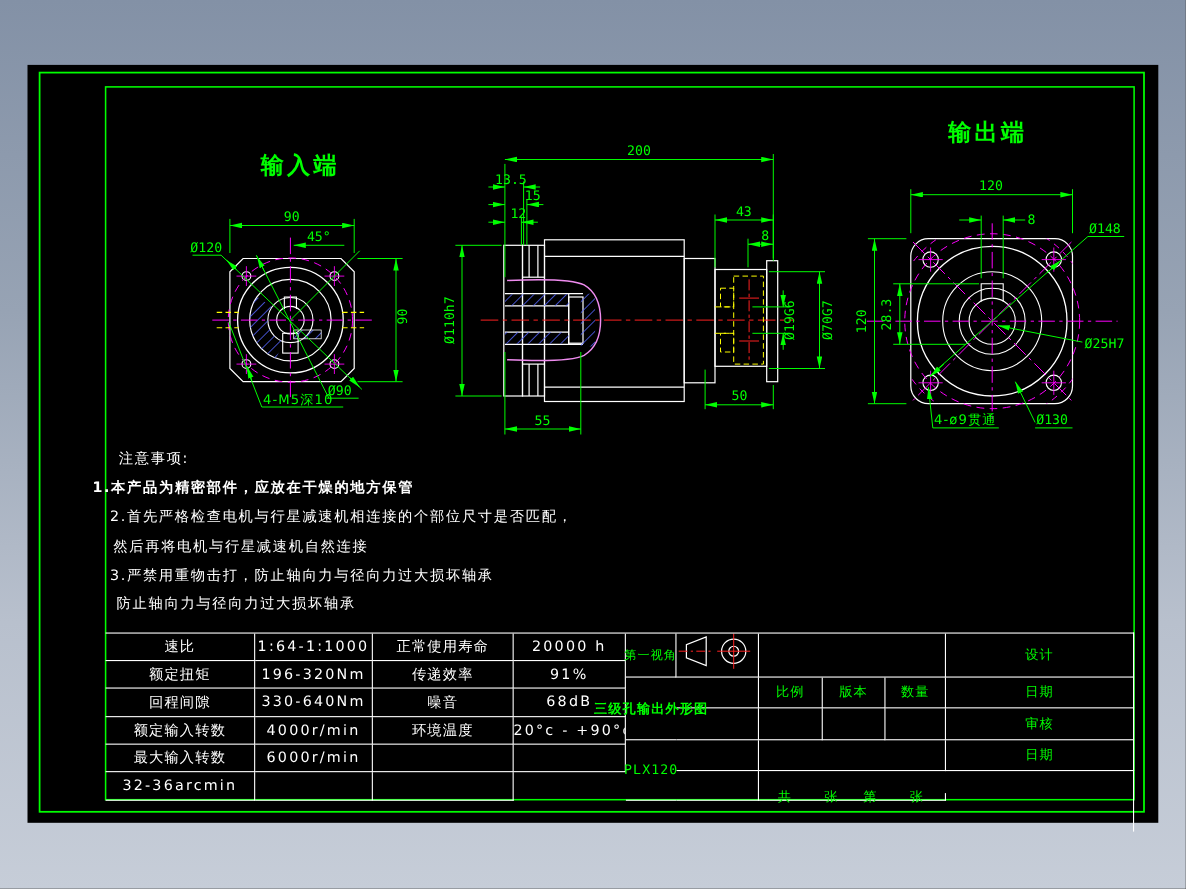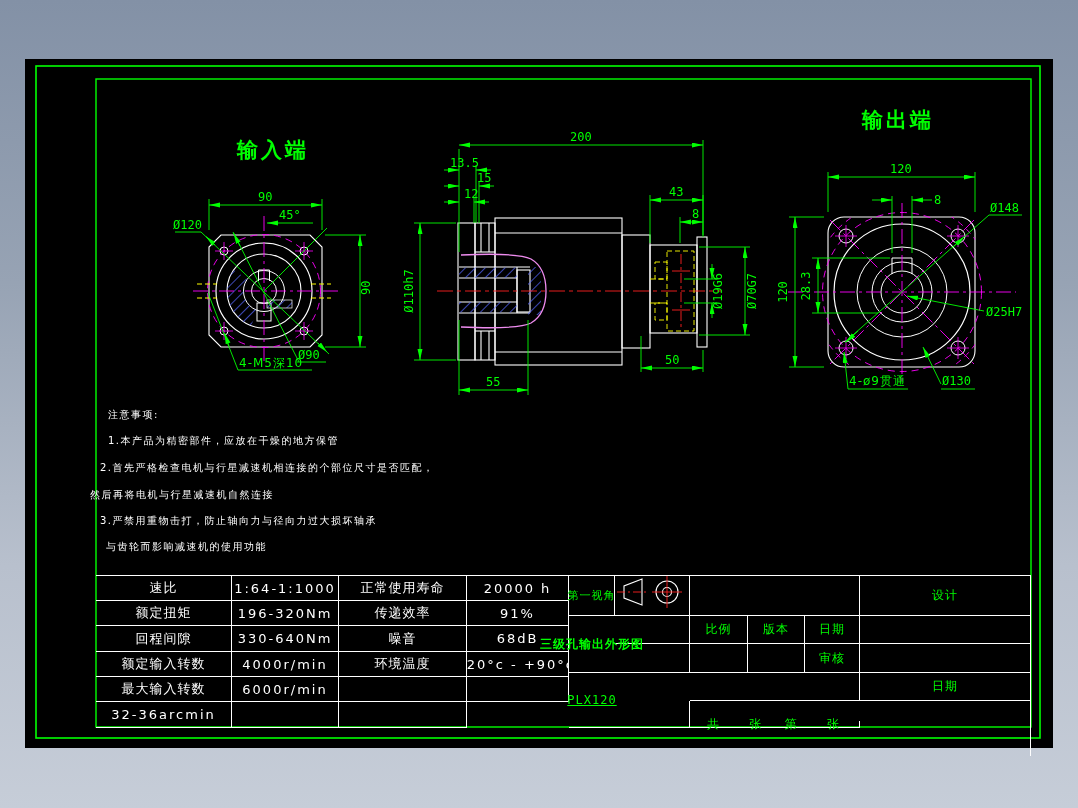--- a/index.html
+++ b/index.html
@@ -2,21 +2,21 @@
 <html><head>
 <meta charset="utf-8">
 <style>
   html,body{margin:0;padding:0;background:#555;}
   #stage{position:relative;width:1078px;height:808px;overflow:hidden;
          background:linear-gradient(180deg,#8391a6 0%,#97a3b4 35%,#b8c0cd 70%,#c6cdd8 100%);
          font-family:"DejaVu Sans","Liberation Sans",sans-serif;}
   #blackboard{position:absolute;left:25px;top:59px;width:1028px;height:689px;background:#000;}
   svg{position:absolute;left:0;top:0;}
   
-  .note-line{position:absolute;color:#ffffff;font-size:10px;letter-spacing:1.5px;white-space:pre;}
+  .note-line{position:absolute;color:#ffffff;font-size:13px;letter-spacing:1.5px;white-space:pre;}
   
   .view-label{position:absolute;color:#00ff00;font-size:21px;font-weight:bold;letter-spacing:3px;}
   
   #spec{position:absolute;left:96px;top:575px;width:473px;height:152px;display:grid;
         grid-template-columns:136px 107px 128px 102px;
         grid-template-rows:25px 25px 26px 25px 25px 26px;
         border-top:1px solid #fff;box-sizing:border-box;}
   #spec .cell{border-right:1px solid #fff;border-bottom:1px solid #fff;display:flex;
         align-items:center;justify-content:center;color:#fff;font-size:13px;
         letter-spacing:1px;white-space:nowrap;overflow:hidden;box-sizing:border-box;}
@@ -25,21 +25,21 @@
   #tblock{position:absolute;left:569px;top:575px;width:462px;height:181px;display:grid;
         grid-template-columns:46px 75px 58px 57px 55px 171px;
         grid-template-rows:40px 28px 29px 28px 27px;
         border-top:1px solid #fff;border-right:1px solid #fff;box-sizing:border-box;}
   #tblock .cell{border-right:1px solid #fff;border-bottom:1px solid #fff;display:flex;
         align-items:center;justify-content:center;color:#00ff00;font-size:12px;
         letter-spacing:1px;white-space:pre;box-sizing:border-box;}
   #tblock .cell.nr{border-right:none;}
   .model{font-family:"DejaVu Sans Mono","Liberation Mono",monospace;font-size:21px;color:#00ff00;letter-spacing:0px;}
   .dtitle{font-size:21px;font-weight:bold;letter-spacing:1px;}
-  .series{font-family:"DejaVu Sans Mono","Liberation Mono",monospace;font-size:22px;text-decoration:underline;}
+  .series{font-family:"DejaVu Sans Mono","Liberation Mono",monospace;font-size:22px;}
   
   text.dim{fill:#00ff00;font-family:"DejaVu Sans Mono","Liberation Mono",monospace;font-size:12px;}
   text.dimcn{fill:#00ff00;font-family:"DejaVu Sans","Liberation Sans",sans-serif;font-size:12px;letter-spacing:1px;}
 </style>
 </head>
 <body>
 
 <div id="stage">
   <div id="blackboard"></div>
 
@@ -299,25 +299,25 @@
       <line x1="667" y1="576" x2="667" y2="608" stroke="#ff2020" stroke-width="0.9"></line>
       <line x1="652" y1="592" x2="682" y2="592" stroke="#ff2020" stroke-width="0.9"></line>
     </g>
   </svg>
 
   <div class="view-label" style="left:237px;top:136px;">输入端</div>
   <div class="view-label" style="left:862px;top:106px;text-align:center;">输出端</div>
 
   <div>
     <div class="note-line" style="left:108px;top:408px;">注意事项:</div>
-    <div class="note-line" style="left:108px;top:434px;">1.本产品为精密部件，应放在干燥的地方保管</div>
+    <div class="note-line" style="left:84px;top:434px;font-weight:bold;">1.本产品为精密部件，应放在干燥的地方保管</div>
     <div class="note-line" style="left:100px;top:461px;">2.首先严格检查电机与行星减速机相连接的个部位尺寸是否匹配，</div>
-    <div class="note-line" style="left:90px;top:488px;">然后再将电机与行星减速机自然连接</div>
+    <div class="note-line" style="left:103px;top:488px;">然后再将电机与行星减速机自然连接</div>
     <div class="note-line" style="left:100px;top:514px;">3.严禁用重物击打，防止轴向力与径向力过大损坏轴承</div>
-    <div class="note-line" style="left:106px;top:540px;">与齿轮而影响减速机的使用功能</div>
+    <div class="note-line" style="left:106px;top:540px;">防止轴向力与径向力过大损坏轴承</div>
   </div>
 
   <div id="spec">
     <div class="cell">速比</div>
     <div class="cell num">1:64-1:1000</div>
     <div class="cell">正常使用寿命</div>
     <div class="cell num">20000 h</div>
 
     <div class="cell">额定扭矩</div>
     <div class="cell num">196-320Nm</div>
@@ -347,20 +347,21 @@
   <div id="tblock">
 
     <div class="cell" style="font-size:11px;">第一视角</div>
     <div class="cell"></div>
     <div class="cell" style="grid-column:3/6;"></div>
 
     <div class="cell">设计</div>
     <div class="cell"></div>
     <div class="cell">比例</div>
     <div class="cell">版本</div>
+    <div class="cell">数量</div>
     <div class="cell nr dtitle" style="grid-row:2/4;">三级孔输出外形图</div>
 
     <div class="cell">日期</div>
     <div class="cell"></div>
     <div class="cell"></div>
     <div class="cell"></div>
     <div class="cell"></div>
 
     <div class="cell">审核</div>
     <div class="cell"></div>

